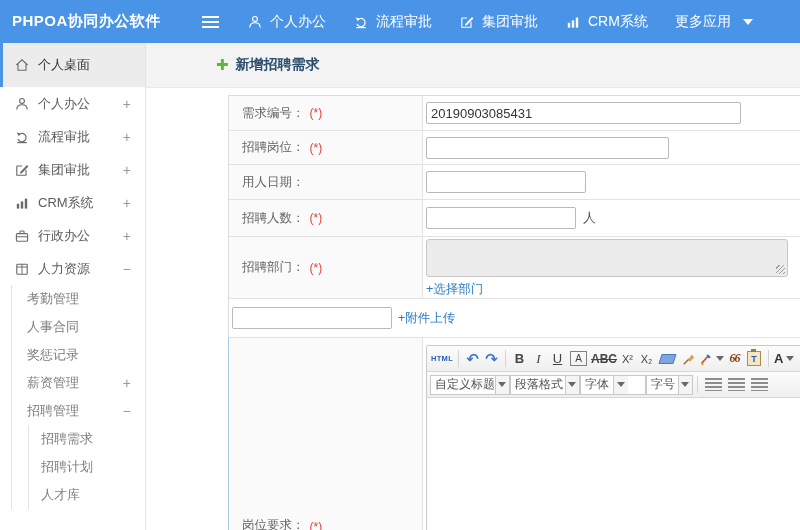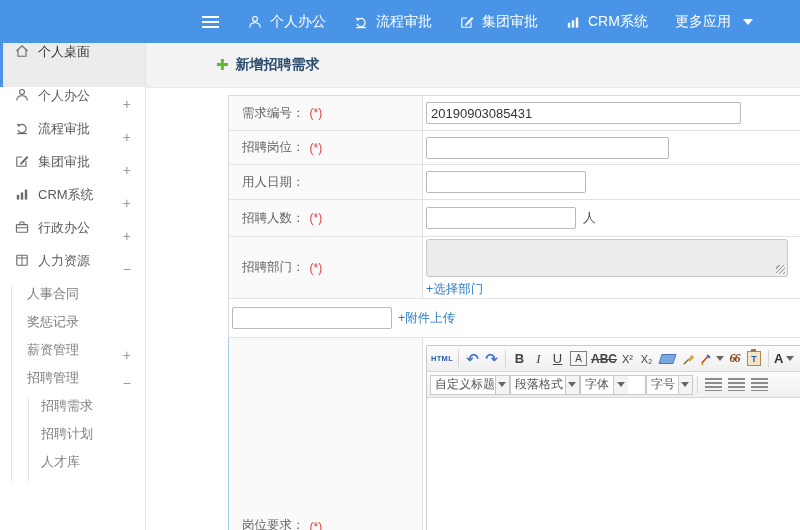--- a/index.html
+++ b/index.html
@@ -12,21 +12,21 @@
   .header{position:absolute;left:0;top:0;width:800px;height:43px;background:#4a94e8;color:#fff;z-index:5;}
   .brand{position:absolute;left:12px;top:0;height:43px;display:flex;align-items:center;font-size:15px;font-weight:bold;letter-spacing:.5px;}
   .burger{position:absolute;left:202px;top:16px;width:17px;height:12px;
     background:repeating-linear-gradient(to bottom,#fff 0 2px,transparent 2px 5px);cursor:pointer;}
   .hnav{position:absolute;left:247px;top:0;height:43px;display:flex;align-items:center;}
   .hnav-item{display:flex;align-items:center;margin-right:27px;font-size:14px;cursor:pointer;white-space:nowrap;}
   .hnav-item .ico{width:16px;height:16px;margin-right:7px;display:inline-flex;}
   .caret{width:0;height:0;border-left:5px solid transparent;border-right:5px solid transparent;border-top:6px solid #fff;margin-left:12px;}
   
   .sidebar{position:absolute;left:0;top:43px;width:145px;bottom:0;background:#fff;border-right:1px solid #e4e4e4;}
-  .sitem{position:relative;display:flex;align-items:flex-start;color:#5a5a5a;font-size:13px;cursor:pointer;}
+  .sitem{position:relative;display:flex;align-items:center;color:#5a5a5a;font-size:13px;cursor:pointer;}
   .sitem.l1{height:33px;padding-left:14px;}
   .sitem.l1 .ico{width:16px;height:16px;margin-right:8px;color:#6a6a6a;display:inline-flex;flex:0 0 16px;}
   .sitem.active{height:44px;background:#ececec;border-left:3px solid #4a94e8;padding-left:11px;color:#333;}
   .expand{position:absolute;right:14px;top:50%;transform:translateY(-50%);color:#999;font-size:14px;font-weight:400;}
   .subwrap1{margin-left:11px;border-left:1px solid #e2e2e2;}
   .subwrap2{margin-left:16px;border-left:1px solid #e2e2e2;}
   .sitem.l2{height:28px;padding-left:15px;color:#7d7d7d;}
   .sitem.l3{height:28px;padding-left:12px;color:#7d7d7d;}
   
   .main{position:absolute;left:146px;top:43px;width:654px;bottom:0;background:#fff;}
@@ -120,20 +120,21 @@
       <path d="M7 9 L11 3 L14 6 L9 11 Z" fill="#d9a344"></path>
     </symbol>
   <symbol id="i-pen" viewBox="0 0 16 16">
       <path d="M3 13 L11 4" stroke="#c2571e" stroke-width="1.8"></path>
       <path d="M10 2.5 L13.5 6 L11.5 7.5 L8.5 4.5 Z" fill="#3a6cc4"></path>
       <circle cx="4" cy="14" r="1.3" fill="#e0a020"></circle>
     </symbol>
 </svg>
 
 <div class="header">
+  <div class="brand">PHPOA协同办公软件</div>
   <div class="burger"></div>
   <div class="hnav">
     <div class="hnav-item">
       <span class="ico">
           <svg viewBox="0 0 20 20">
             <use href="#i-user"></use>
           </svg>
         </span>
       <span>个人办公</span>
     </div>
@@ -225,20 +226,23 @@
   <div class="sitem l1">
     <span class="ico">
         <svg viewBox="0 0 20 20">
           <use href="#i-book"></use>
         </svg>
       </span>
     <span>人力资源</span>
     <span class="expand">−</span>
   </div>
   <div class="subwrap1">
+    <div class="sitem l2">
+      <span>考勤管理</span>
+    </div>
     <div class="sitem l2">
       <span>人事合同</span>
     </div>
     <div class="sitem l2">
       <span>奖惩记录</span>
     </div>
     <div class="sitem l2">
       <span>薪资管理</span>
       <span class="expand">+</span>
     </div>

